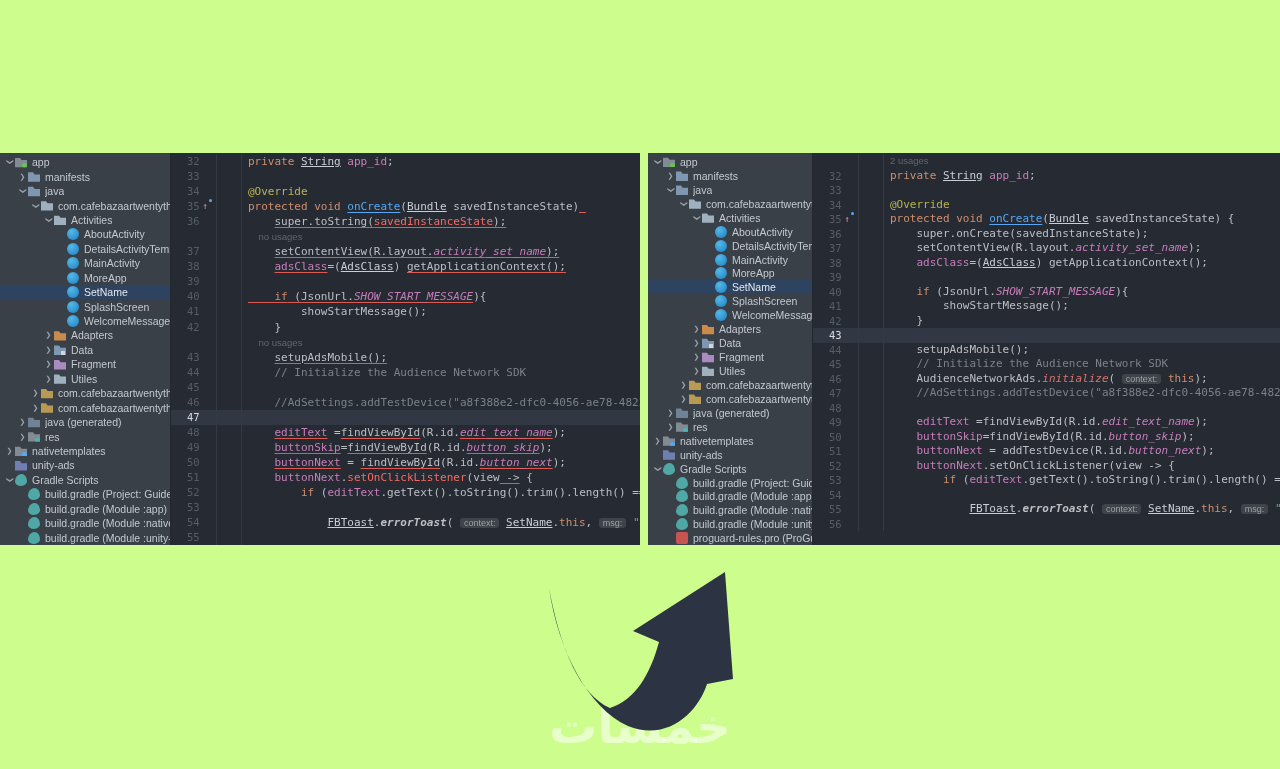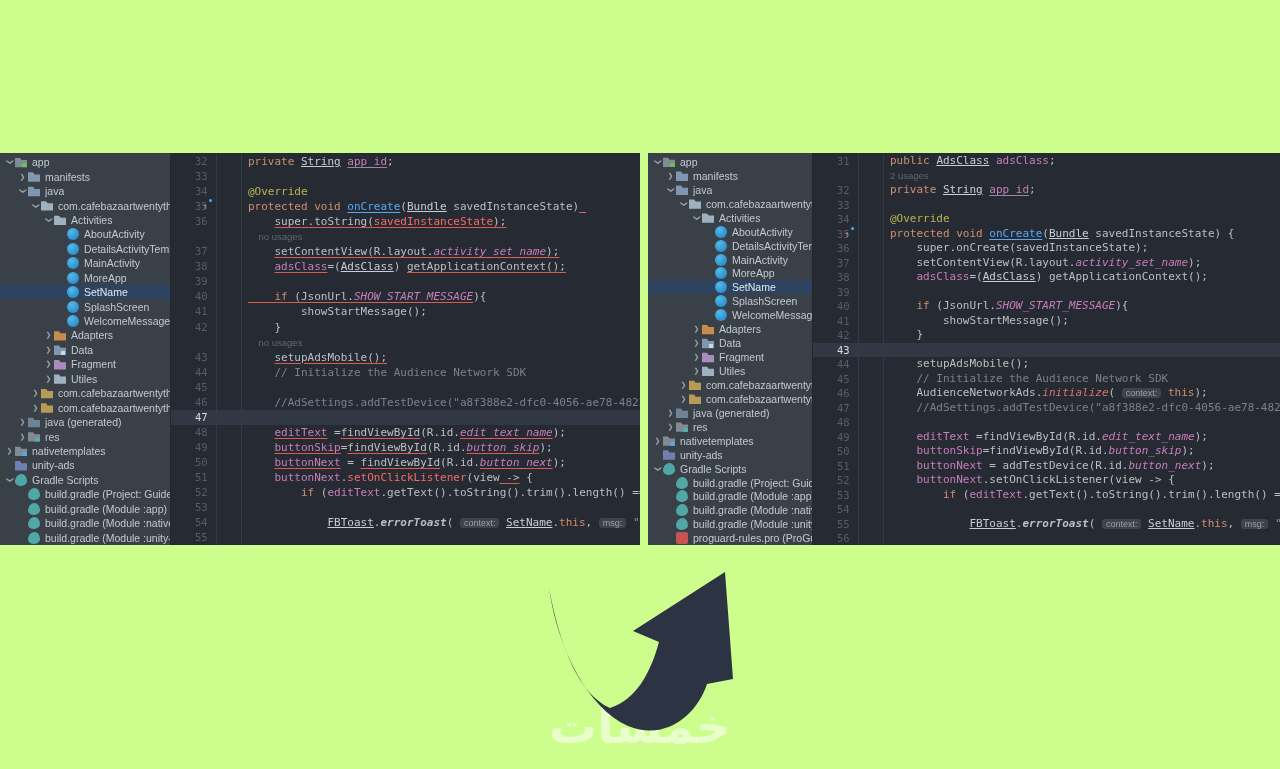--- a/index.html
+++ b/index.html
@@ -39,41 +39,41 @@
   .ic-module3{background:#6f7fb2;}
   .ic-class{border-radius:50%;background:radial-gradient(circle at 35% 30%,#53b9e8,#1f7fc2);clip-path:none;}
   .ic-gradle{background:#4fa8a5;border-radius:55% 45% 50% 50%/65% 60% 40% 35%;clip-path:none;}
   .ic-proguard{background:#c75450;border-radius:2px;clip-path:none;}
 
   
   .edit{flex:1;overflow:hidden;padding-top:1px;font-family:"DejaVu Sans Mono","Liberation Mono",monospace;}
   .erow{display:flex;height:var(--erh);line-height:var(--erh);font-size:11px;white-space:pre;color:#bcbec4;}
   .erow.caret{background:#313743;}
   .erow.caret .gnum{color:#d9dde3;}
-  .gnum{width:46px;flex:none;color:#565d66;padding-left:24px;box-sizing:border-box;border-right:1px solid #343a43;position:relative;font-size:10.5px;}
+  .gnum{width:46px;flex:none;color:#565d66;padding-left:16px;box-sizing:border-box;border-right:1px solid #343a43;position:relative;font-size:10.5px;}
   .ovr{position:absolute;right:4px;top:0;font-size:9px;color:#e08fb7;}
   .ovr::after{content:'';display:inline-block;width:3px;height:3px;background:#56a8f5;border-radius:50%;margin-left:1px;vertical-align:top;}
   .fold{width:24px;flex:none;border-right:1px solid #343a43;}
   .ecode{flex:1;overflow:hidden;padding-left:6px;}
 
   .tk-kw{color:#cf8e6d;}
   .tk-typ{color:#c9cdd6;text-decoration:underline;}
   .tk-fld{color:#c77dbb;}
   .tk-res,.tk-cons{color:#c77dbb;font-style:italic;}
   .tk-mth{color:#56a8f5;}
   .tk-str{color:#6aab73;}
   .tk-cmt{color:#7a8189;}
   .tk-ann{color:#b8b452;}
   .tk-red{color:#f56b62;}
   .tk-itl{font-style:italic;font-weight:bold;}
   .tk-stat{color:#d5756c;font-style:italic;}
   .tk-hint{background:#3f434a;color:#9aa0a6;border-radius:3px;padding:0 4px;font-size:9px;font-family:"Liberation Sans",sans-serif;}
   .tk-usg{color:#5f666e;font-size:9.5px;font-family:"Liberation Sans",sans-serif;}
   .ul-e{text-decoration:underline;text-decoration-color:#dd5a50;text-underline-offset:2px;}
-  .ul-g{text-decoration:underline;text-decoration-color:#8a9099;text-underline-offset:2px;}
+  .ul-g{text-decoration-color:#8a9099;text-underline-offset:2px;}
   .ul-b{text-decoration:underline;text-decoration-color:#56a8f5;text-underline-offset:2px;}
 
   
   .arrow-wrap{position:absolute;left:500px;top:560px;width:280px;height:209px;z-index:3;}
   .watermark{position:absolute;left:50%;top:698px;transform:translateX(-50%);z-index:2;
     font-family:"DejaVu Sans",sans-serif;font-weight:bold;font-size:48px;color:rgba(255,255,255,0.55);letter-spacing:6px;}
 </style>
 </head>
 <body>
 
@@ -384,21 +384,20 @@
           <span class="ic ic-gradle"></span>
           <span class="tlabel">build.gradle (Module :unity-ads)</span>
         </div>
         <div class="trow" style="padding-left: 17px;">
           <span class="chev"></span>
           <span class="ic ic-proguard"></span>
           <span class="tlabel">proguard-rules.pro (ProGuard Rules for ":app")</span>
         </div>
       </div>
     <div class="edit">
-        <div class="erow"><span class="gnum">31</span><span class="fold"></span><span class="ecode"><span class="tk-kw">public</span><span class="tk-pl"> </span><span class="tk-typ">AdsClass</span><span class="tk-pl"> </span><span class="tk-fld">adsClass</span><span class="tk-pl">;</span></span></div>
         <div class="erow"><span class="gnum"></span><span class="fold"></span><span class="ecode"><span class="tk-usg">2 usages</span></span></div>
         <div class="erow"><span class="gnum">32</span><span class="fold"></span><span class="ecode"><span class="tk-kw">private</span><span class="tk-pl"> </span><span class="tk-typ">String</span><span class="tk-pl"> </span><span class="tk-fld ul-g">app_id</span><span class="tk-pl">;</span></span></div>
         <div class="erow"><span class="gnum">33</span><span class="fold"></span><span class="ecode"></span></div>
         <div class="erow"><span class="gnum">34</span><span class="fold"></span><span class="ecode"><span class="tk-ann">@Override</span></span></div>
         <div class="erow"><span class="gnum">35<span class="ovr">↑</span></span><span class="fold"></span><span class="ecode"><span class="tk-kw">protected</span><span class="tk-pl"> </span><span class="tk-kw">void</span><span class="tk-pl"> </span><span class="tk-mth ul-b">onCreate</span><span class="tk-pl">(</span><span class="tk-typ">Bundle</span><span class="tk-pl"> savedInstanceState) {</span></span></div>
         <div class="erow"><span class="gnum">36</span><span class="fold"></span><span class="ecode"><span class="tk-pl">    super.onCreate(savedInstanceState);</span></span></div>
         <div class="erow"><span class="gnum">37</span><span class="fold"></span><span class="ecode"><span class="tk-pl">    setContentView(R.layout.</span><span class="tk-res">activity_set_name</span><span class="tk-pl">);</span></span></div>
         <div class="erow"><span class="gnum">38</span><span class="fold"></span><span class="ecode"><span class="tk-pl">    </span><span class="tk-fld">adsClass</span><span class="tk-pl">=(</span><span class="tk-typ">AdsClass</span><span class="tk-pl">) getApplicationContext();</span></span></div>
         <div class="erow"><span class="gnum">39</span><span class="fold"></span><span class="ecode"></span></div>
         <div class="erow"><span class="gnum">40</span><span class="fold"></span><span class="ecode"><span class="tk-pl">    </span><span class="tk-kw">if</span><span class="tk-pl"> (JsonUrl.</span><span class="tk-cons">SHOW_START_MESSAGE</span><span class="tk-pl">){</span></span></div>

